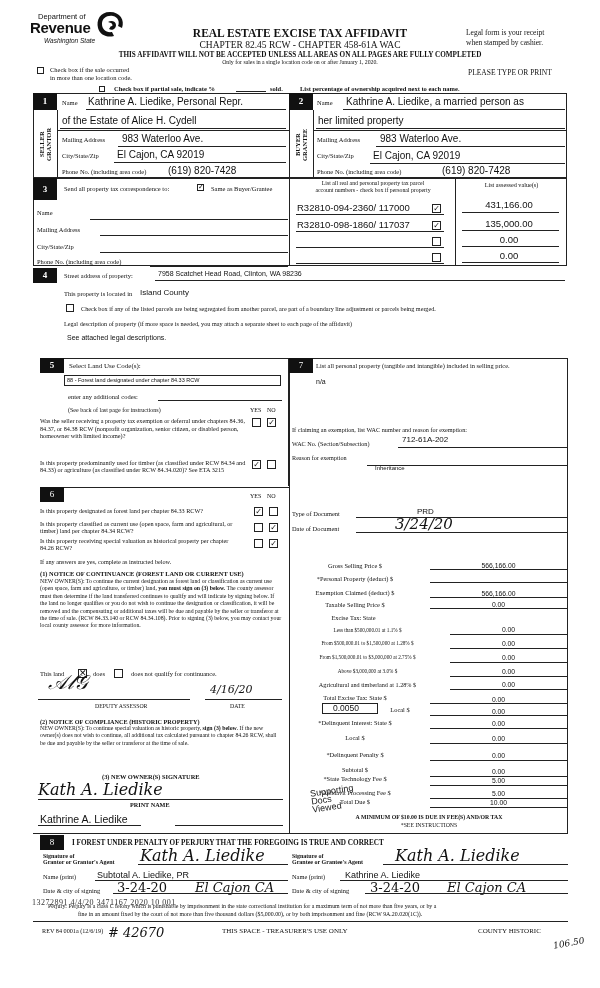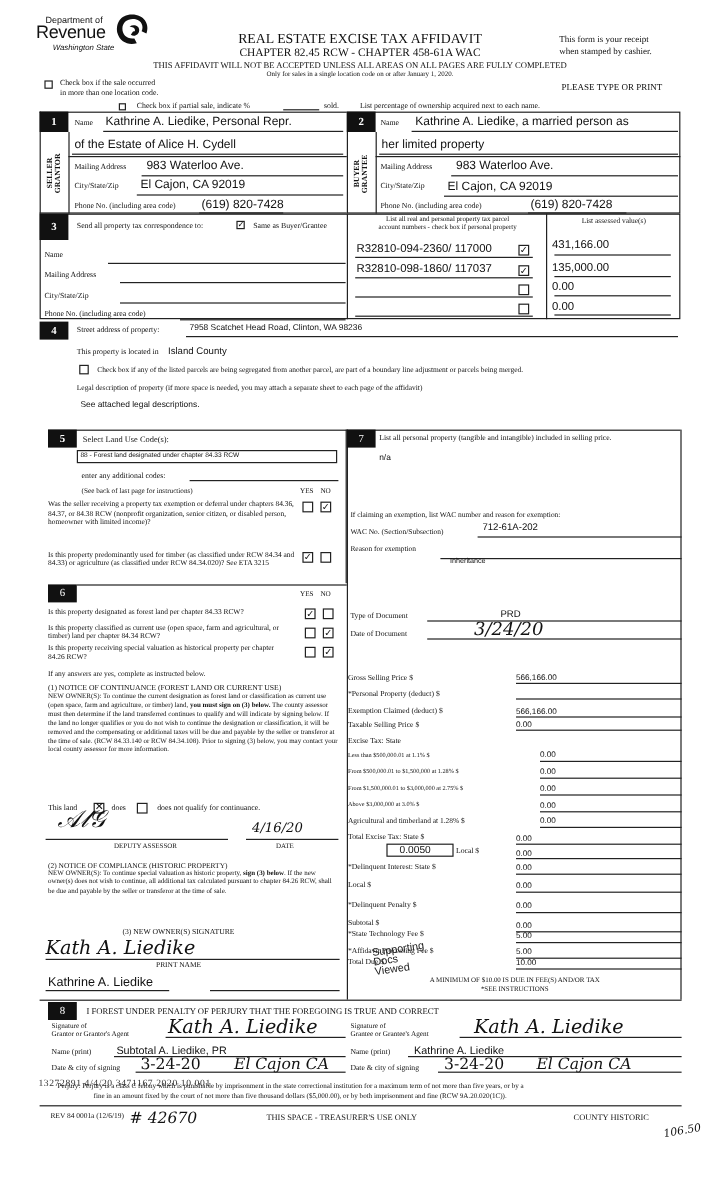--- a/index.html
+++ b/index.html
@@ -1,50 +1,50 @@
 <!DOCTYPE html>
 <html><head>
 <meta charset="utf-8">
 <style>
 *{box-sizing:border-box;margin:0;padding:0}
 html,body{width:600px;height:988px;background:#fff;overflow:hidden}
 body{font-family:"Liberation Serif",serif;color:#111;position:relative;font-size:7px}
 .abs{position:absolute}
 .sans{font-family:"Liberation Sans",sans-serif}
-.b{font-weight:normal}
+.b{font-weight:bold}
 .box{position:absolute;border:1px solid #222}
 .sec{position:absolute;background:#111;color:#fff;font-weight:bold;text-align:center;font-size:9px}
 .ul{position:absolute;border-bottom:1px solid #222}
 .cb{position:absolute;width:9px;height:9px;border:1px solid #222;background:#fff;font-size:8px;line-height:7px;text-align:center;font-family:"DejaVu Sans",sans-serif}
 .fill{font-family:"Liberation Sans",sans-serif;font-size:10px;position:absolute;white-space:nowrap}
 .lbl{position:absolute;white-space:nowrap;font-size:6.5px}
 .vert{position:absolute;writing-mode:vertical-rl;transform:rotate(180deg);font-size:6.5px;font-weight:bold;text-align:center;line-height:7px}
 .hand{font-family:"DejaVu Serif",serif;font-style:italic;position:absolute;white-space:nowrap}
-.right{text-align:left}
+.right{text-align:center}
 .para{position:absolute;font-size:6.2px;line-height:7.6px}
 </style>
 </head>
 <body>
 
 <div class="abs" style="left:30px;top:12px;width:95px;height:36px">
   <div class="abs sans" style="left:8px;top:0;font-size:7.5px">Department of</div>
   <div class="abs sans b" style="left:0;top:7px;font-size:15px;letter-spacing:-0.3px">Revenue</div>
   <div class="abs sans" style="left:14px;top:25px;font-size:6.5px;font-style:italic">Washington State</div>
   <svg class="abs" style="left:64px;top:-2px" width="32" height="30" viewBox="0 0 32 30">
     <path d="M16 2 C6 2 2 10 4 18 C6 25 13 28 20 26 L18 22 C12 23 8 19 8 14 C8 8 13 5 19 6 C24 7 26 12 24 16 L28 18 C31 10 26 2 16 2 Z" fill="#111"></path>
     <path d="M14 12 C17 10 22 11 22 15 C22 19 18 21 15 19 L17 16 C19 17 19 14 17 13 Z" fill="#111"></path>
   </svg>
 </div>
 
 <div class="abs b" style="left:0;width:600px;top:27px;text-align:center;font-size:11.5px">REAL ESTATE EXCISE TAX AFFIDAVIT</div>
 <div class="abs" style="left:0;width:600px;top:40px;text-align:center;font-size:9.5px">CHAPTER 82.45 RCW - CHAPTER 458-61A WAC</div>
 <div class="abs b" style="left:0;width:600px;top:51px;text-align:center;font-size:7.2px">THIS AFFIDAVIT WILL NOT BE ACCEPTED UNLESS ALL AREAS ON ALL PAGES ARE FULLY COMPLETED</div>
 <div class="abs" style="left:0;width:600px;top:59px;text-align:center;font-size:5.8px">Only for sales in a single location code on or after January 1, 2020.</div>
 <div class="abs" style="left:466px;top:28px;font-size:7.5px;line-height:9.5px">
-  <div>This form is your receipt</div>
+  <div>Legal form is your receipt</div>
   <div>when stamped by cashier.</div>
 </div>
 <div class="abs" style="left:468px;top:68px;font-size:7.5px">PLEASE TYPE OR PRINT</div>
 
 <div class="cb" style="left:37px;top:67px;width:7px;height:7px"></div>
 <div class="lbl" style="left:50px;top:66px;line-height:7.5px">
   <div>Check box if the sale occurred</div>
   <div>in more than one location code.</div>
 </div>
 <div class="cb" style="left:99px;top:86px;width:6px;height:6px"></div>

